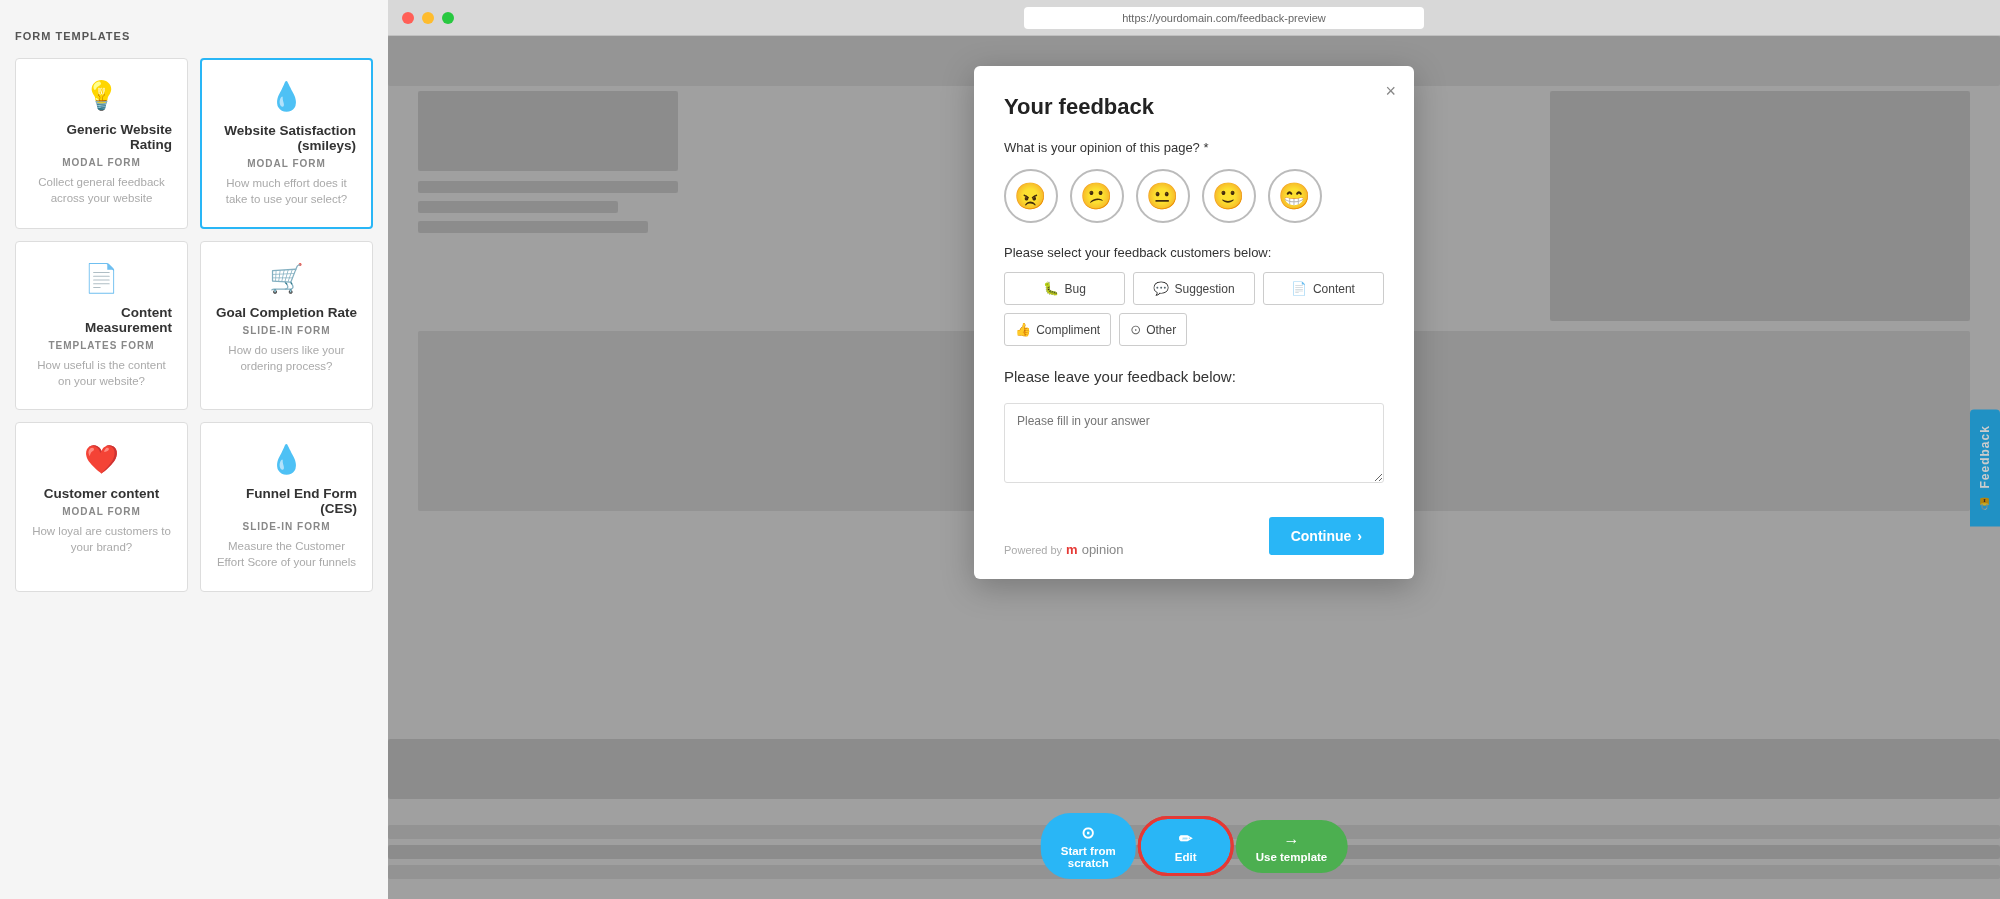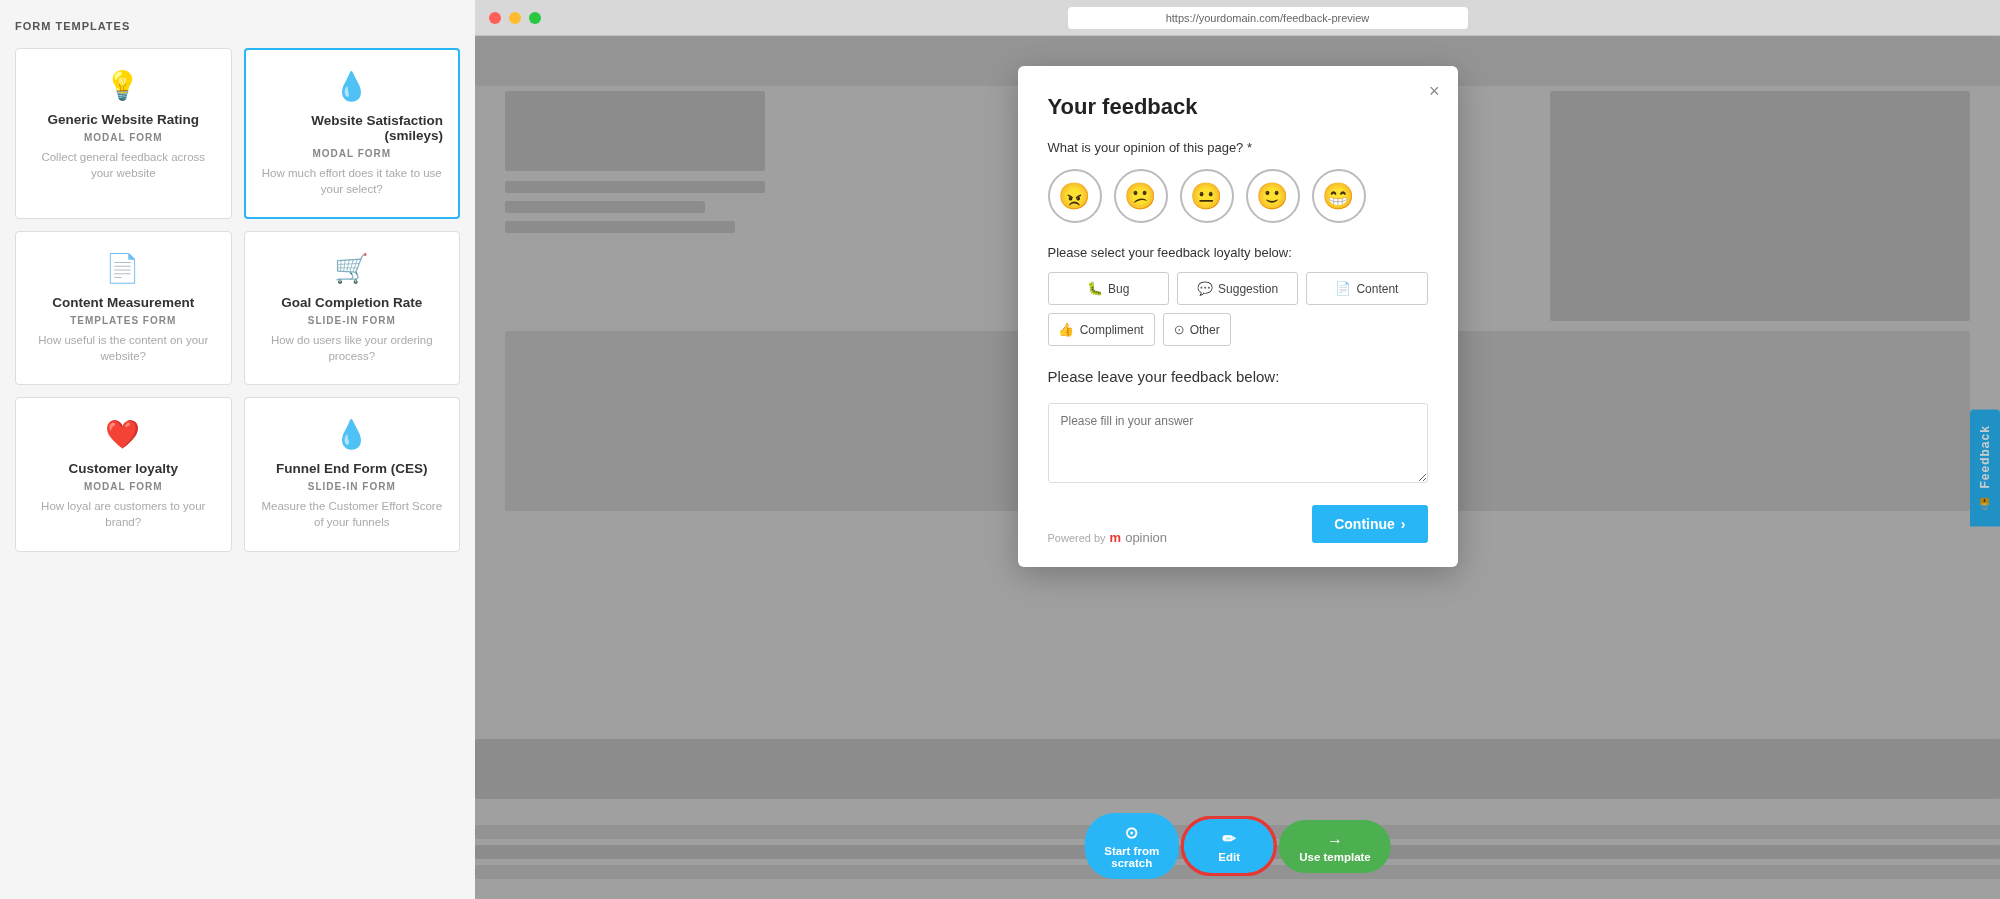--- a/index.html
+++ b/index.html
@@ -1,22 +1,22 @@
 <!DOCTYPE html>
 <html><head>
   <meta charset="utf-8">
   <style>
     * { box-sizing: border-box; margin: 0; padding: 0; }
     body { font-family: -apple-system, BlinkMacSystemFont, 'Segoe UI', Arial, sans-serif; background: #e8e8e8; display: flex; width: 2000px; height: 899px; overflow: hidden; }
 
     
     #left-panel {
-      width: 475px;
+      width: 388px;
       background: #f5f5f5;
-      padding: 20px 15px;
+      padding: 30px 15px;
       flex-shrink: 0;
     }
     #left-panel .panel-title {
       font-size: 11px;
       font-weight: 700;
       color: #555;
       letter-spacing: 1px;
       margin-bottom: 16px;
     }
     .template-grid {
@@ -246,21 +246,21 @@
       width: 100%;
       height: 80px;
       border: 1px solid #ddd;
       border-radius: 3px;
       padding: 10px 12px;
       font-size: 12px;
       color: #aaa;
       resize: vertical;
       outline: none;
       font-family: inherit;
-      margin-bottom: 18px;
+      margin-bottom: 30px;
     }
     .modal-footer {
       display: flex;
       justify-content: flex-end;
       align-items: center;
     }
     .continue-btn {
       background: #29b6f6;
       color: #fff;
       border: none;
@@ -355,21 +355,21 @@
     <div class="card-desc">How useful is the content on your website?</div>
   </div>
       <div class="template-card">
     <div class="card-icon">🛒</div>
     <div class="card-title">Goal Completion Rate</div>
     <div class="card-type">SLIDE-IN FORM</div>
     <div class="card-desc">How do users like your ordering process?</div>
   </div>
       <div class="template-card">
     <div class="card-icon">❤️</div>
-    <div class="card-title">Customer loyalty</div>
+    <div class="card-title">Customer content</div>
     <div class="card-type">MODAL FORM</div>
     <div class="card-desc">How loyal are customers to your brand?</div>
   </div>
       <div class="template-card">
     <div class="card-icon">💧</div>
     <div class="card-title">Funnel End Form (CES)</div>
     <div class="card-type">SLIDE-IN FORM</div>
     <div class="card-desc">Measure the Customer Effort Score of your funnels</div>
   </div>
     </div>
@@ -417,21 +417,21 @@
         
         <div class="smiley-row" id="smiley-row">
             <div class="smiley-face">😠</div>
             <div class="smiley-face">😕</div>
             <div class="smiley-face">😐</div>
             <div class="smiley-face">🙂</div>
             <div class="smiley-face">😁</div>
           </div>
 
         
-        <div class="category-label">Please select your feedback loyalty below:</div>
+        <div class="category-label">Please select your feedback customers below:</div>
 
         
         <div class="category-buttons" id="cat-row1">
             <button class="cat-btn">
               <span class="cat-icon">🐛</span>
               <span>Bug</span>
             </button>
             <button class="cat-btn">
               <span class="cat-icon">💬</span>
               <span>Suggestion</span>

